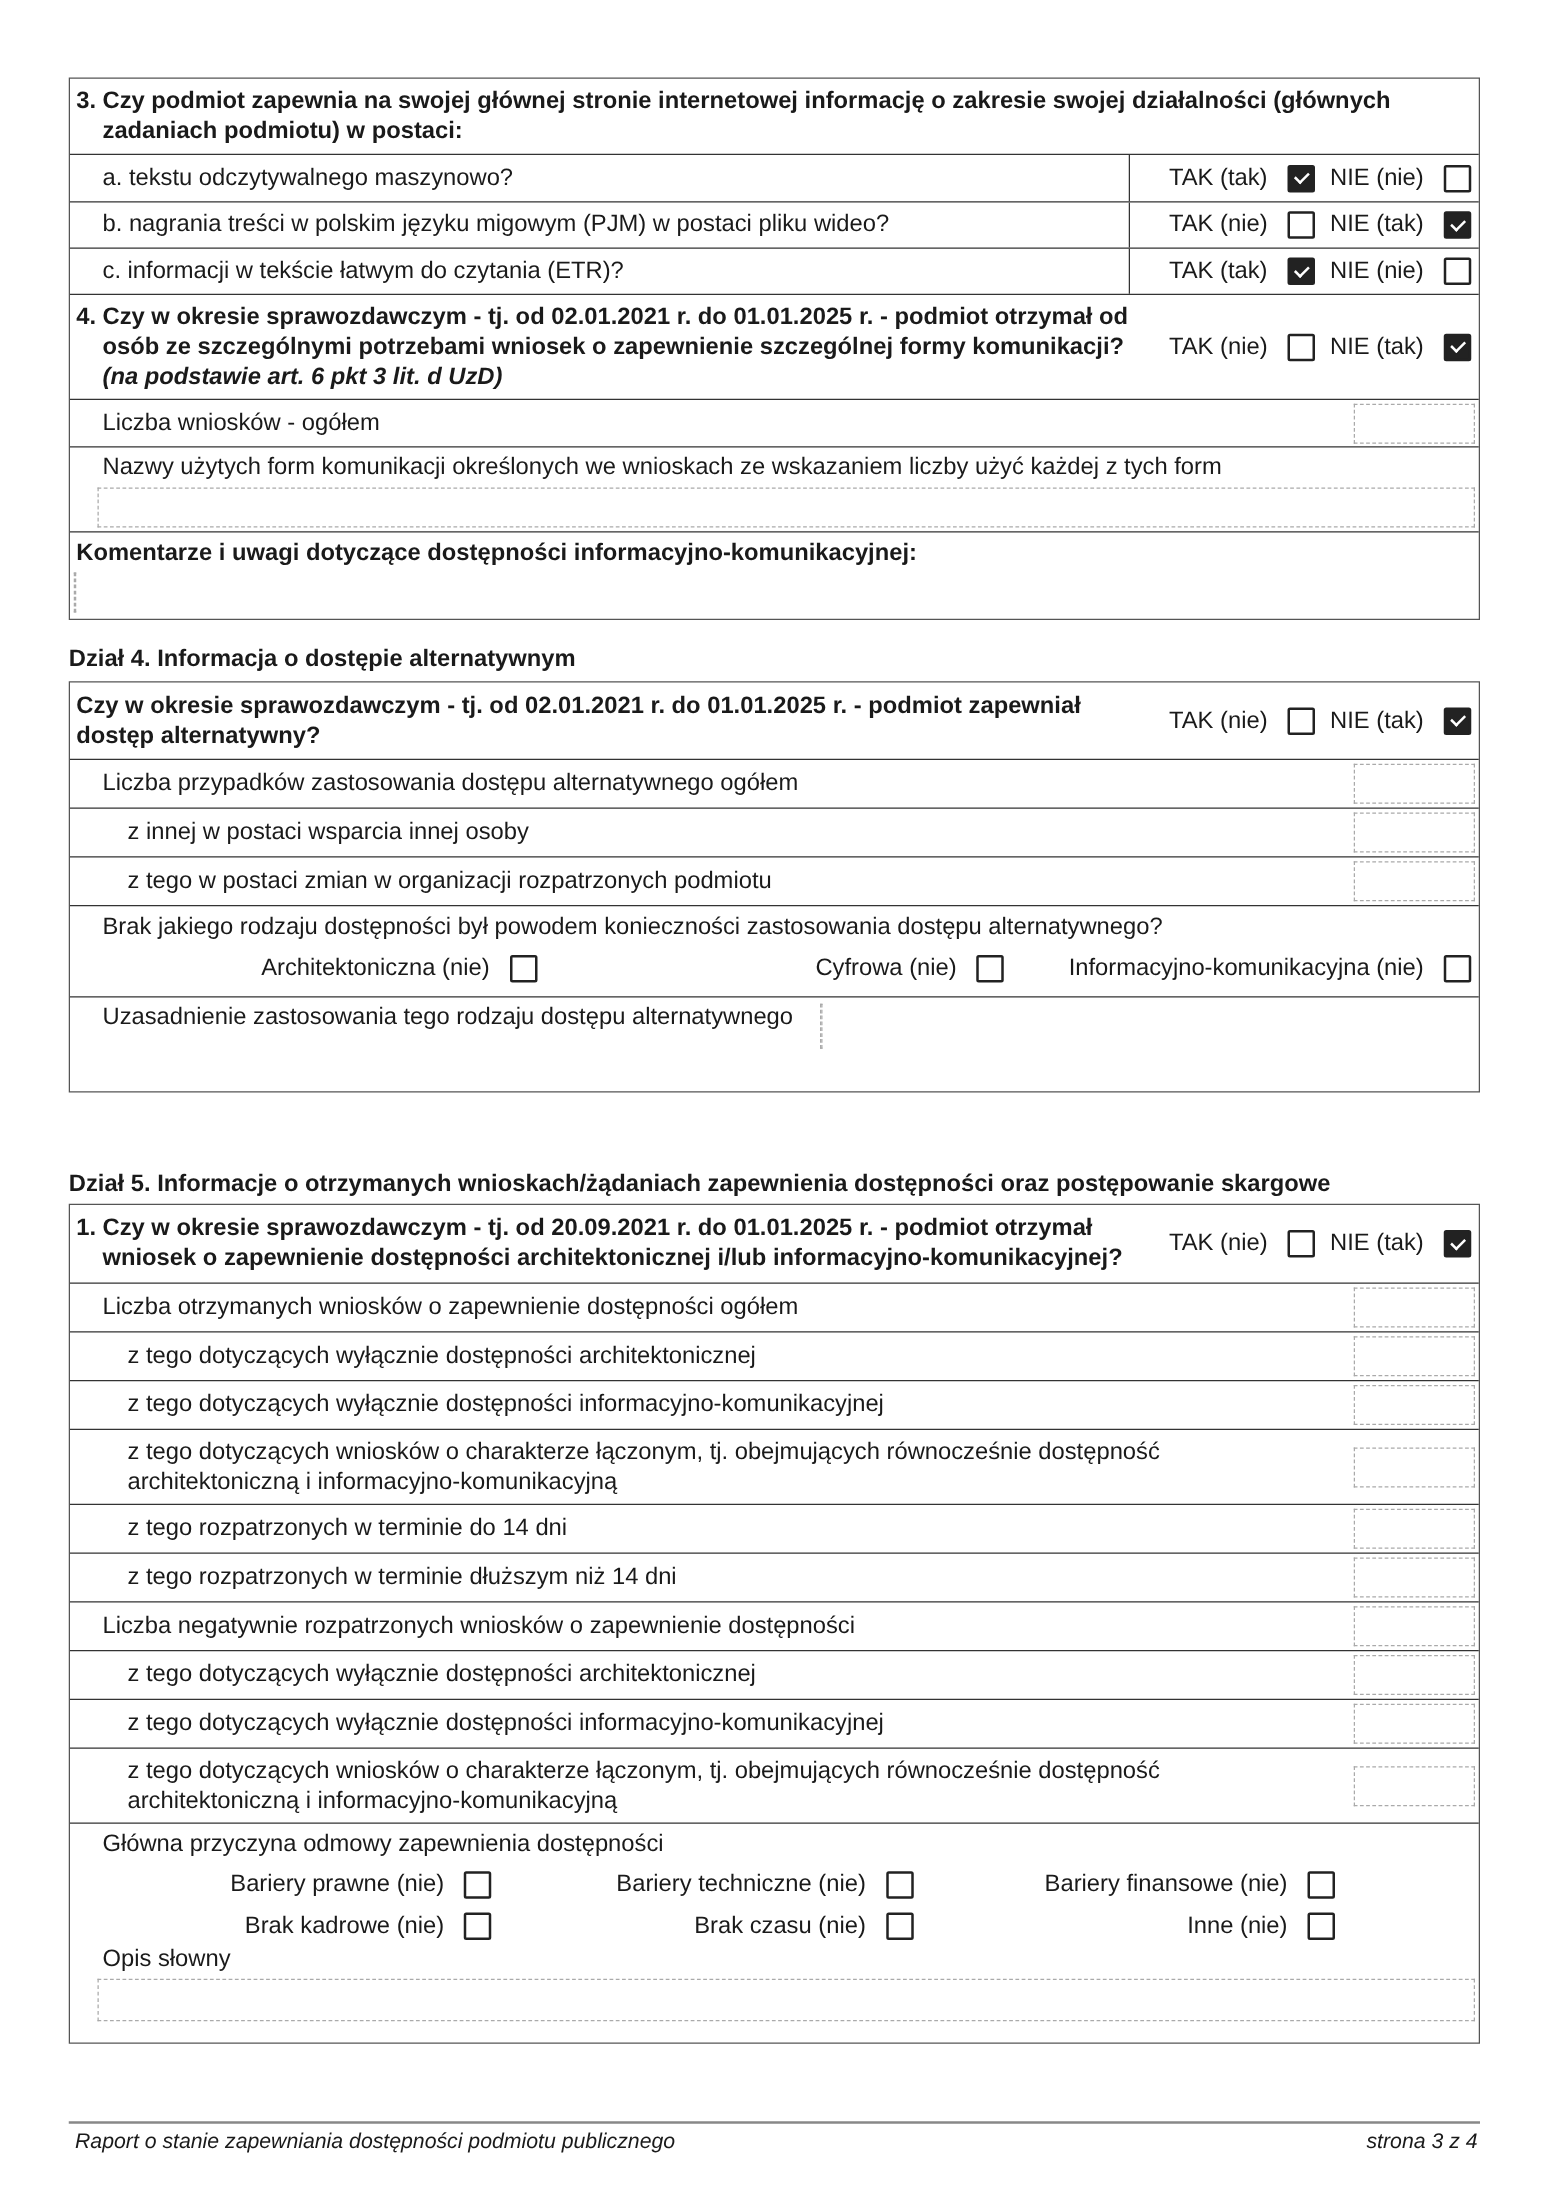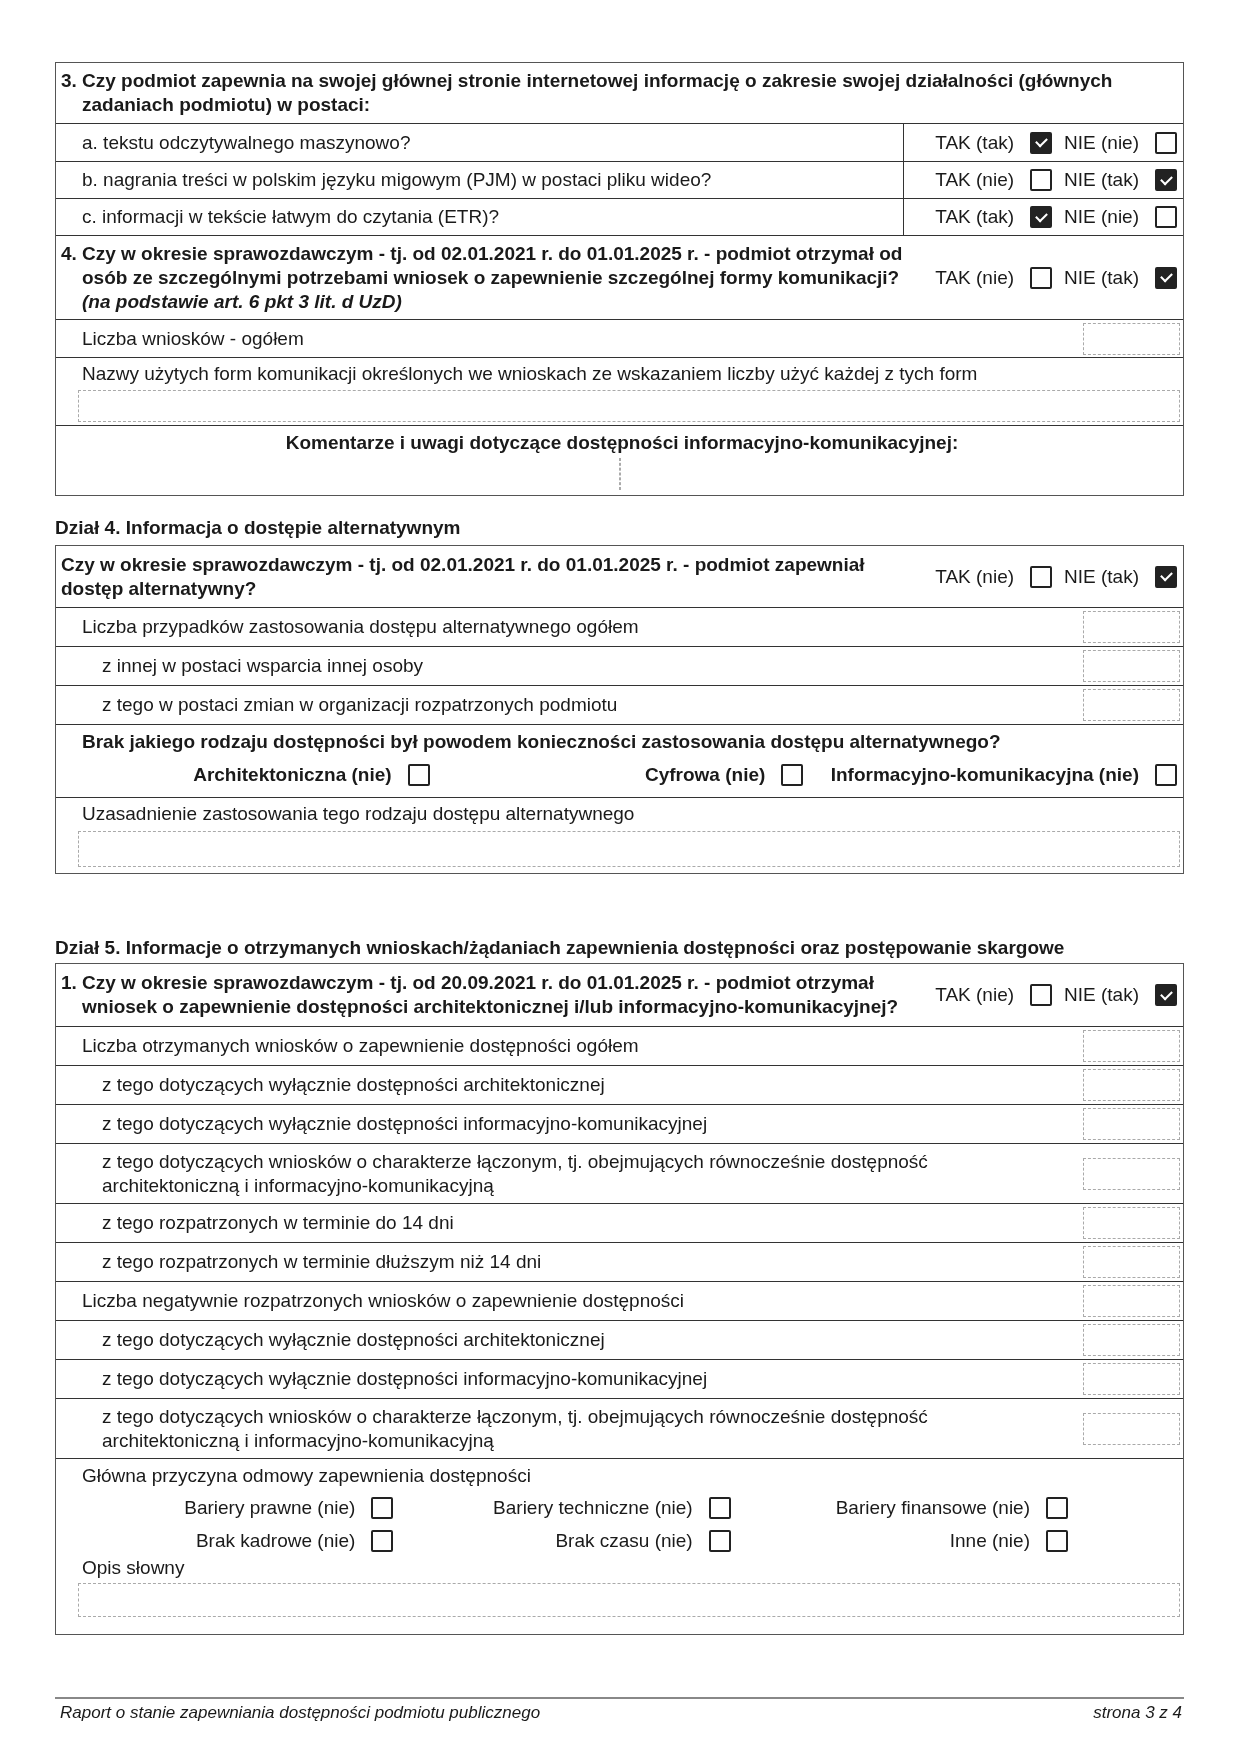--- a/index.html
+++ b/index.html
@@ -105,21 +105,21 @@
   <div class="row" style="height:38px;">
     <div class="txt ind1">Liczba wniosków - ogółem</div>
     <div class="numbox"></div>
   </div>
 
   <div class="row" style="height:68px; flex-direction:column; align-items:stretch; justify-content:flex-start;">
     <div class="txt ind1" style="padding-top:4px;">Nazwy użytych form komunikacji określonych we wnioskach ze wskazaniem liczby użyć każdej z tych form</div>
     <div class="textbox" style="margin-top:4px;"></div>
   </div>
 
-  <div class="row" style="height:70px; flex-direction:column; align-items:center; justify-content:flex-start;">
+  <div class="row" style="height:70px; flex-direction:column; align-items:flex-start; justify-content:flex-start;">
     <div class="txt bold" style="padding-top:5px;">Komentarze i uwagi dotyczące dostępności informacyjno-komunikacyjnej:</div>
     <div class="textbox" style="margin-left:3px; margin-top:3px;"></div>
   </div>
 </div>
 
 <div class="section-title" style="top:517px;">Dział 4. Informacja o dostępie alternatywnym</div>
 <div class="box" style="top:545px;">
   <div class="row" style="height:61px;">
     <div class="txt bold" style="width:850px;">Czy w okresie sprawozdawczym - tj. od 02.01.2021 r. do 01.01.2025 r. - podmiot zapewniał dostęp alternatywny?</div>
     <div class="opts">
@@ -138,38 +138,38 @@
     <div class="numbox"></div>
   </div>
   <div class="row" style="height:39px;">
     <div class="txt ind2">z innej w postaci wsparcia innej osoby</div>
     <div class="numbox"></div>
   </div>
   <div class="row" style="height:39px;">
     <div class="txt ind2">z tego w postaci zmian w organizacji rozpatrzonych podmiotu</div>
     <div class="numbox"></div>
   </div>
-  <div class="row" style="height:73px; flex-direction:column; align-items:stretch; justify-content:flex-start;font-weight:bold;">
+  <div class="row" style="height:73px; flex-direction:column; align-items:stretch; justify-content:flex-start;">
     <div class="txt ind1" style="padding-top:5px;">Brak jakiego rodzaju dostępności był powodem konieczności zastosowania dostępu alternatywnego?</div>
     <div class="grid3" style="margin-top:10px; padding-right:6px;">
       <label class="opt" style="justify-content:flex-end; padding-right:0;">
           <span>Architektoniczna (nie)</span>
           <span class="cb"></span>
         </label>
       <label class="opt">
           <span>Cyfrowa (nie)</span>
           <span class="cb"></span>
         </label>
       <label class="opt">
           <span>Informacyjno-komunikacyjna (nie)</span>
           <span class="cb"></span>
         </label>
     </div>
   </div>
-  <div class="row" style="height:76px; flex-direction:column; align-items:stretch; justify-content:flex-start;">
+  <div class="row" style="height:76px; flex-direction:row; align-items:stretch; justify-content:flex-start;">
     <div class="txt ind1" style="padding-top:4px;">Uzasadnienie zastosowania tego rodzaju dostępu alternatywnego</div>
     <div class="textbox" style="margin-top:5px; height:36px;"></div>
   </div>
 </div>
 
 <div class="section-title" style="top:937px;">Dział 5. Informacje o otrzymanych wnioskach/żądaniach zapewnienia dostępności oraz postępowanie skargowe</div>
 <div class="box" style="top:963px;">
   <div class="row" style="height:62px;">
     <div class="txt bold num-hang" style="width:880px;">
       <span class="n">1.</span>

